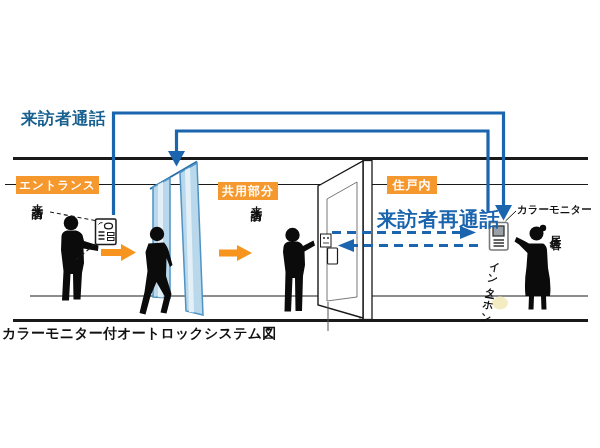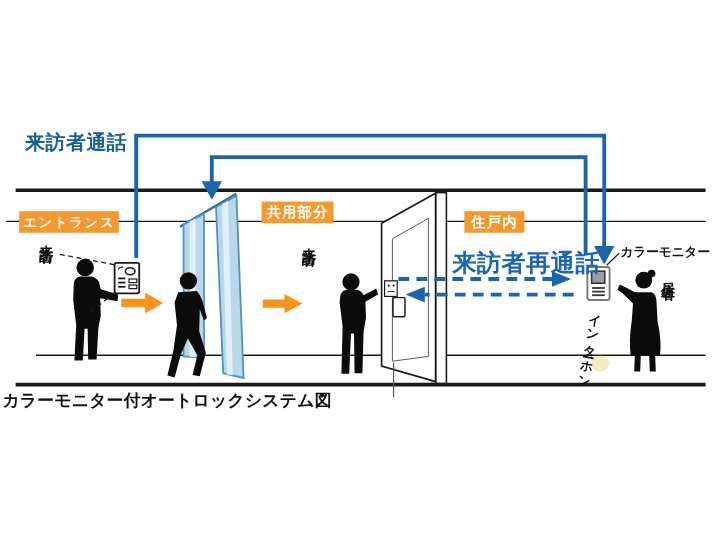--- a/index.html
+++ b/index.html
@@ -124,21 +124,21 @@
     </g>
   </svg>
 
   <div class="abs serif-blue" style="left:21px;top:108px;">来訪者通話</div>
 
 
   <div class="abs sans-blue" style="left:377px;top:206px;">来訪者再通話</div>
 
   <div class="abs zone" style="left:16px;top:176px;width:83px;font-size:11.5px;">エントランス</div>
 
-  <div class="abs zone" style="left:218px;top:168px;width:60px;">共用部分</div>
+  <div class="abs zone" style="left:218px;top:182px;width:60px;">共用部分</div>
 
   <div class="abs zone" style="left:387px;top:176px;width:50px;font-family:Liberation Mono, monospace;">住戸内</div>
 
   <div class="abs vtext" style="left:31px;top:195px;">来訪者</div>
 
   <div class="abs vtext" style="left:250px;top:197px;">来訪者</div>
 
   <div class="abs vtext" style="left:549px;top:226px;">居住者</div>
 
   <div class="abs smalllbl" style="left:517px;top:203px;">カラーモニター</div>

